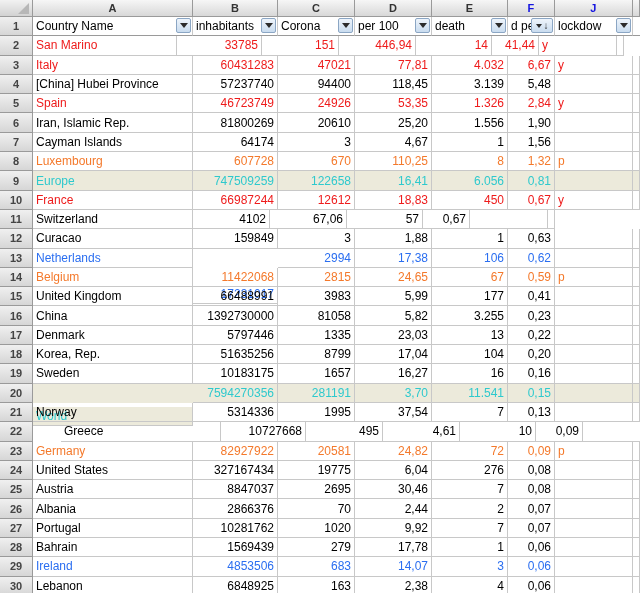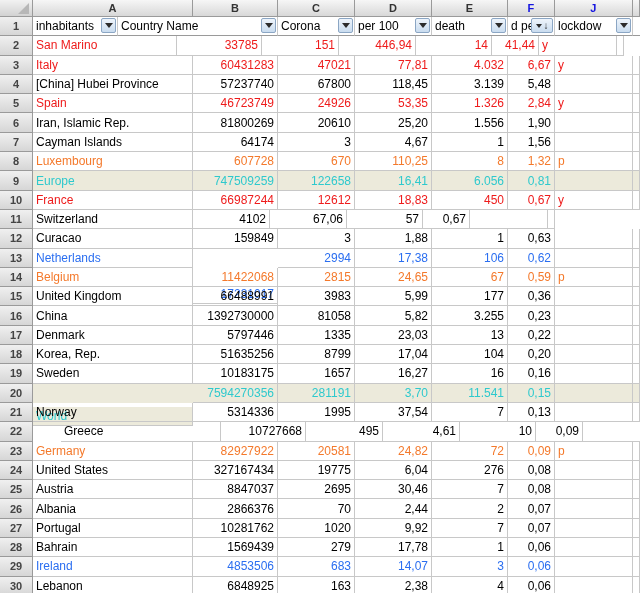--- a/index.html
+++ b/index.html
@@ -129,28 +129,28 @@
         <div class="rowhdr">24</div>
         <div class="rowhdr">25</div>
         <div class="rowhdr">26</div>
         <div class="rowhdr">27</div>
         <div class="rowhdr">28</div>
         <div class="rowhdr">29</div>
         <div class="rowhdr">30</div>
       </div>
     <div class="cells" id="cellrows">
         <div class="row hdr">
+          <div class="cell txt" style="width: 160px;">
+            <span>Country Name</span>
+            <span class="fbtn">
+              <span class="dn"></span>
+            </span>
+          </div>
           <div class="cell txt" style="width: 85px;">
             <span>inhabitants</span>
-            <span class="fbtn">
-              <span class="dn"></span>
-            </span>
-          </div>
-          <div class="cell txt" style="width: 160px;">
-            <span>Country Name</span>
             <span class="fbtn">
               <span class="dn"></span>
             </span>
           </div>
           <div class="cell txt" style="width: 77px;">
             <span>Corona</span>
             <span class="fbtn">
               <span class="dn"></span>
             </span>
           </div>
@@ -197,21 +197,21 @@
           <div class="cell num c-red" style="width: 77px;">47021</div>
           <div class="cell num c-red" style="width: 77px;">77,81</div>
           <div class="cell num c-red" style="width: 76px;">4.032</div>
           <div class="cell num c-red" style="width: 47px;">6,67</div>
           <div class="cell txt c-red" style="width: 78px;">y</div>
           <div class="cell endstrip" style="width: 7px;"></div>
         </div>
         <div class="row">
           <div class="cell txt c-black" style="width: 160px;">[China] Hubei Province</div>
           <div class="cell num c-black" style="width: 85px;">57237740</div>
-          <div class="cell num c-black" style="width: 77px;">67800</div>
+          <div class="cell num c-black" style="width: 77px;">94400</div>
           <div class="cell num c-black" style="width: 77px;">118,45</div>
           <div class="cell num c-black" style="width: 76px;">3.139</div>
           <div class="cell num c-black" style="width: 47px;">5,48</div>
           <div class="cell txt c-black" style="width: 78px;"></div>
           <div class="cell endstrip" style="width: 7px;"></div>
         </div>
         <div class="row">
           <div class="cell txt c-red" style="width: 160px;">Spain</div>
           <div class="cell num c-red" style="width: 85px;">46723749</div>
           <div class="cell num c-red" style="width: 77px;">24926</div>
@@ -309,21 +309,21 @@
           <div class="cell num c-orange" style="width: 47px;">0,59</div>
           <div class="cell txt c-orange" style="width: 78px;">p</div>
           <div class="cell endstrip" style="width: 7px;"></div>
         </div>
         <div class="row">
           <div class="cell txt c-black" style="width: 160px;">United Kingdom</div>
           <div class="cell num c-black" style="width: 85px;">66488991</div>
           <div class="cell num c-black" style="width: 77px;">3983</div>
           <div class="cell num c-black" style="width: 77px;">5,99</div>
           <div class="cell num c-black" style="width: 76px;">177</div>
-          <div class="cell num c-black" style="width: 47px;">0,36</div>
+          <div class="cell num c-black" style="width: 47px;">0,41</div>
           <div class="cell txt c-black" style="width: 78px;"></div>
           <div class="cell endstrip" style="width: 7px;"></div>
         </div>
         <div class="row">
           <div class="cell txt c-black" style="width: 160px;">China</div>
           <div class="cell num c-black" style="width: 85px;">1392730000</div>
           <div class="cell num c-black" style="width: 77px;">81058</div>
           <div class="cell num c-black" style="width: 77px;">5,82</div>
           <div class="cell num c-black" style="width: 76px;">3.255</div>
           <div class="cell num c-black" style="width: 47px;">0,23</div>

